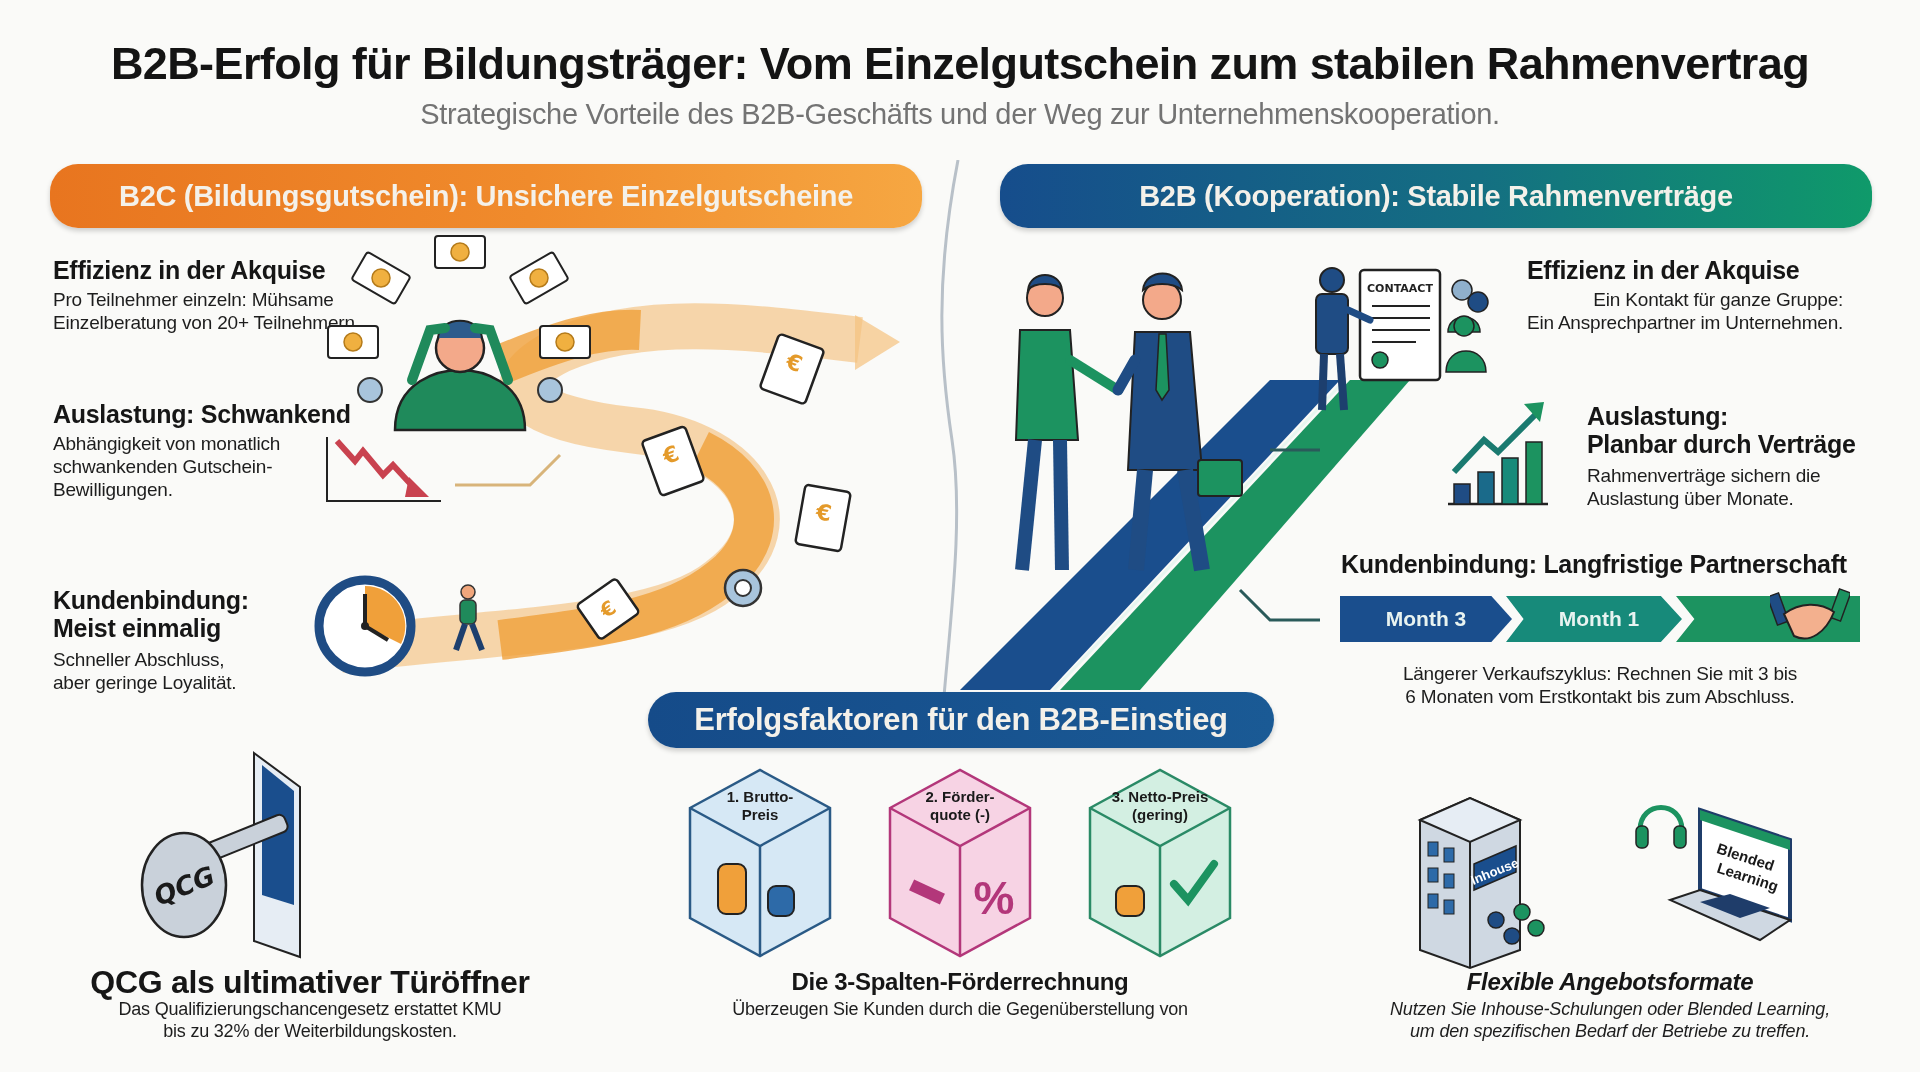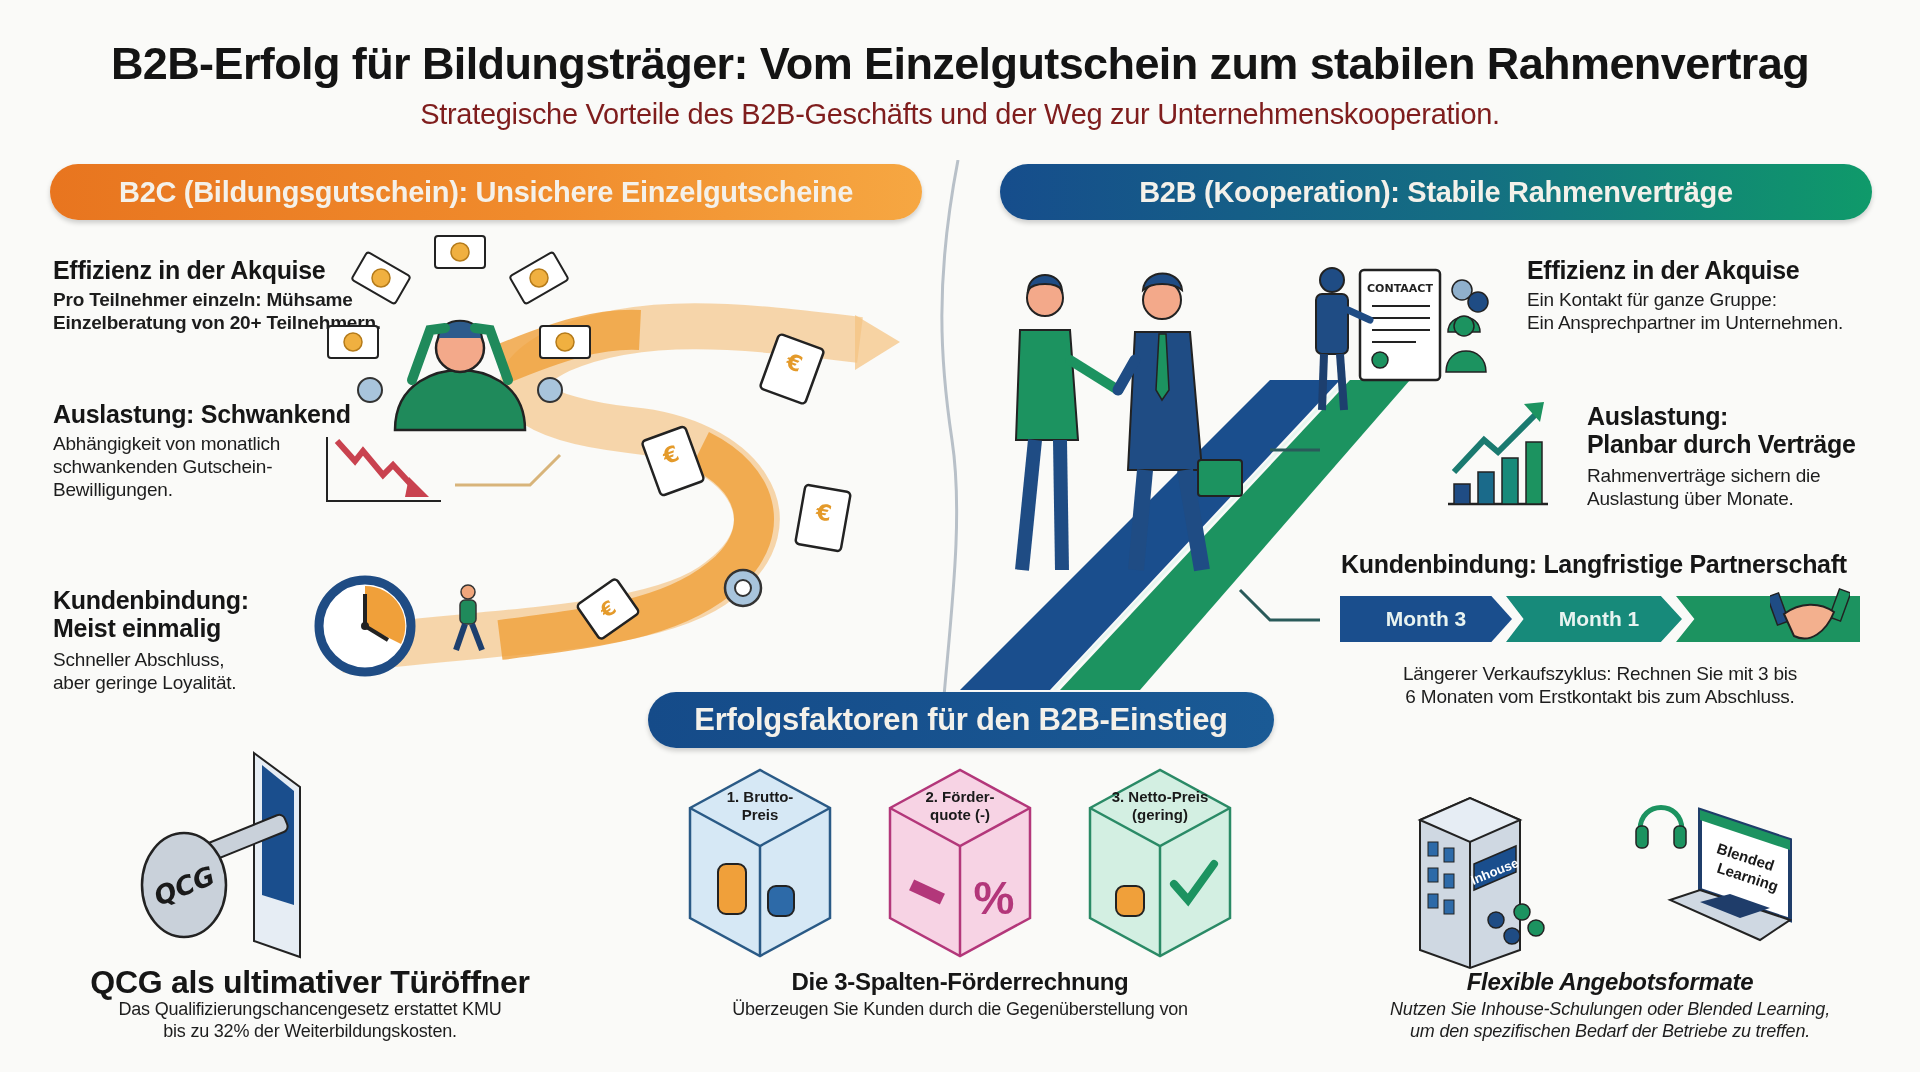--- a/index.html
+++ b/index.html
@@ -1,22 +1,22 @@
 <!DOCTYPE html>
 <html><head>
 <meta charset="utf-8">
 <style>
   * { box-sizing: border-box; margin: 0; padding: 0; }
   html, body { width: 1920px; height: 1072px; overflow: hidden; background: #fafaf8; }
   body { font-family: "Liberation Sans", "DejaVu Sans", sans-serif; color: #151515; position: relative; }
   .abs { position: absolute; }
   .title { left: 0; width: 1920px; top: 38px; text-align: center; font-size: 45px; font-weight: bold; letter-spacing: -0.6px; color: #141414; }
-  .subtitle { left: 0; width: 1920px; top: 98px; text-align: center; font-size: 29px; color: #7f1d1d; letter-spacing: -0.3px; }
-
-  .banner { height: 56px; border-radius: 28px; color: #f4f1ea; font-weight: bold; font-size: 29px; display: flex; align-items: center; justify-content: center; box-shadow: 0 3px 5px rgba(0,0,0,0.18); letter-spacing: -0.3px; }
+  .subtitle { left: 0; width: 1920px; top: 98px; text-align: center; font-size: 29px; color: #737373; letter-spacing: -0.3px; }
+
+  .banner { height: 64px; border-radius: 28px; color: #f4f1ea; font-weight: bold; font-size: 29px; display: flex; align-items: center; justify-content: center; box-shadow: 0 3px 5px rgba(0,0,0,0.18); letter-spacing: -0.3px; }
   .banner-b2c { left: 50px; top: 164px; width: 872px; background: linear-gradient(90deg, #e8751f 0%, #f08b2c 55%, #f6a742 100%); }
   .banner-b2b { left: 1000px; top: 164px; width: 872px; background: linear-gradient(90deg, #164d8c 0%, #146f82 55%, #0f9a6a 100%); }
   .banner-center { left: 648px; top: 692px; width: 626px; height: 56px; background: linear-gradient(90deg, #154b89, #1a5a95); font-size: 31px; }
 
   .h3 { font-weight: bold; font-size: 25px; letter-spacing: -0.3px; line-height: 28px; color: #161616; }
   .p { font-size: 19px; line-height: 23px; color: #1d1d1d; letter-spacing: -0.2px; }
   .center-text { text-align: center; }
 
   .divider { left: 930px; top: 160px; width: 40px; height: 560px; }
 
@@ -31,21 +31,21 @@
 
 <div class="abs banner banner-b2c">B2C (Bildungsgutschein): Unsichere Einzelgutscheine</div>
 <div class="abs banner banner-b2b">B2B (Kooperation): Stabile Rahmenverträge</div>
 
 <svg class="abs divider" viewBox="0 0 40 560">
   <path d="M28 0 C 5 120, 10 200, 22 280 C 34 360, 20 460, 12 560" stroke="#b8c0c8" stroke-width="3" fill="none"></path>
 </svg>
 
 <div class="abs" style="left:53px;top:256px;">
   <div class="h3">Effizienz in der Akquise</div>
-  <div class="p" style="margin-top:4px;font-weight:bold;">
+  <div class="p" style="margin-top:4px;">
     <div>Pro Teilnehmer einzeln: Mühsame</div>
     <div>Einzelberatung von 20+ Teilnehmern.</div>
   </div>
 </div>
 
 <div class="abs" style="left:53px;top:400px;">
   <div class="h3">Auslastung: Schwankend</div>
   <div class="p" style="margin-top:4px;">
     <div>Abhängigkeit von monatlich</div>
     <div>schwankenden Gutschein-</div>
@@ -190,21 +190,21 @@
 <svg class="abs" style="left:1440px;top:272px;" width="60" height="110" viewBox="0 0 60 110">
   <circle cx="22" cy="18" r="10" fill="#8fb0cc" stroke="#222" stroke-width="1.5"></circle>
   <circle cx="38" cy="30" r="10" fill="#1f4c84" stroke="#222" stroke-width="1.5"></circle>
   <path d="M8 60 C 8 40, 40 40, 40 60 Z" fill="#1c9360" stroke="#222" stroke-width="1.5"></path>
   <circle cx="24" cy="54" r="10" fill="#1c9360" stroke="#222" stroke-width="1.5"></circle>
   <path d="M6 100 C 6 72, 46 72, 46 100 Z" fill="#1c9360" stroke="#222" stroke-width="1.5"></path>
 </svg>
 
 <div class="abs" style="left:1527px;top:256px;">
   <div class="h3">Effizienz in der Akquise</div>
-  <div class="p" style="margin-top:4px;">
+  <div class="p" style="margin-top:4px;text-align:right;">
     <div>Ein Kontakt für ganze Gruppe:</div>
     <div>Ein Ansprechpartner im Unternehmen.</div>
   </div>
 </div>
 
 <svg class="abs" style="left:1448px;top:400px;" width="112" height="106" viewBox="0 0 112 106">
   <line x1="0" y1="104" x2="100" y2="104" stroke="#222" stroke-width="2.5"></line>
   <rect x="6" y="84" width="16" height="20" fill="#1f4c84" stroke="#222" stroke-width="1.5"></rect>
   <rect x="30" y="72" width="16" height="32" fill="#1a6a8a" stroke="#222" stroke-width="1.5"></rect>
   <rect x="54" y="58" width="16" height="46" fill="#178a7a" stroke="#222" stroke-width="1.5"></rect>

